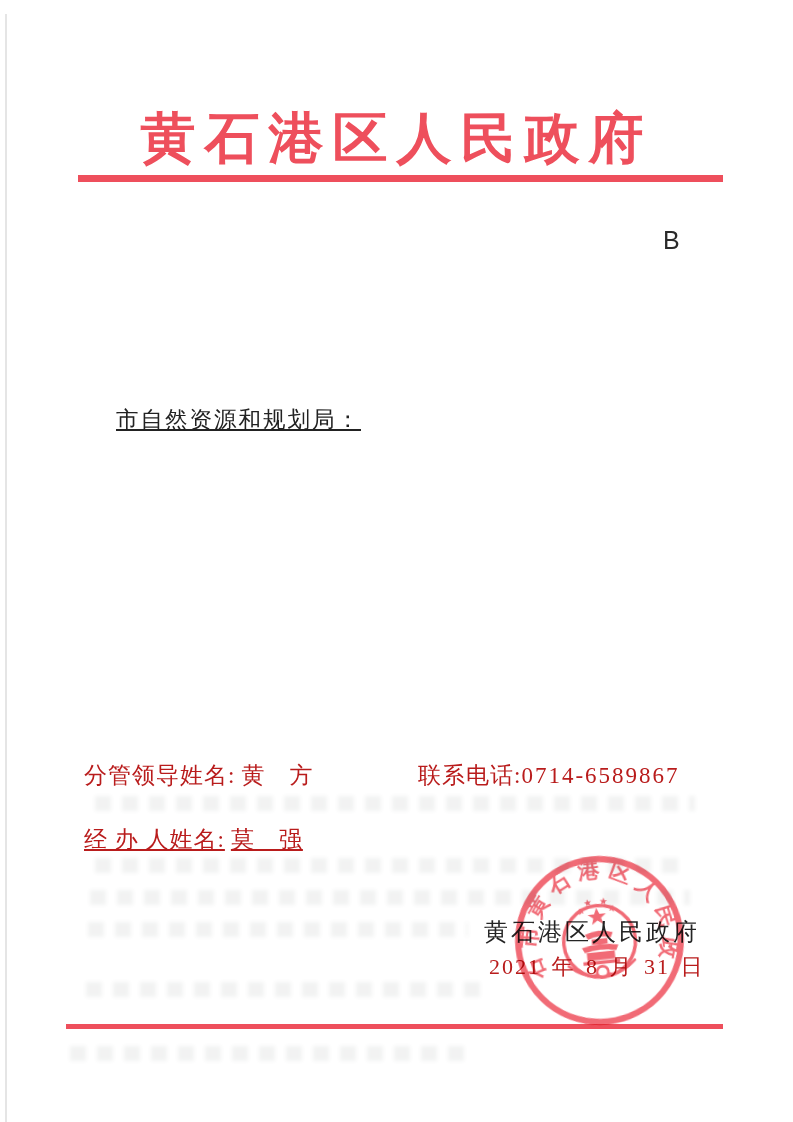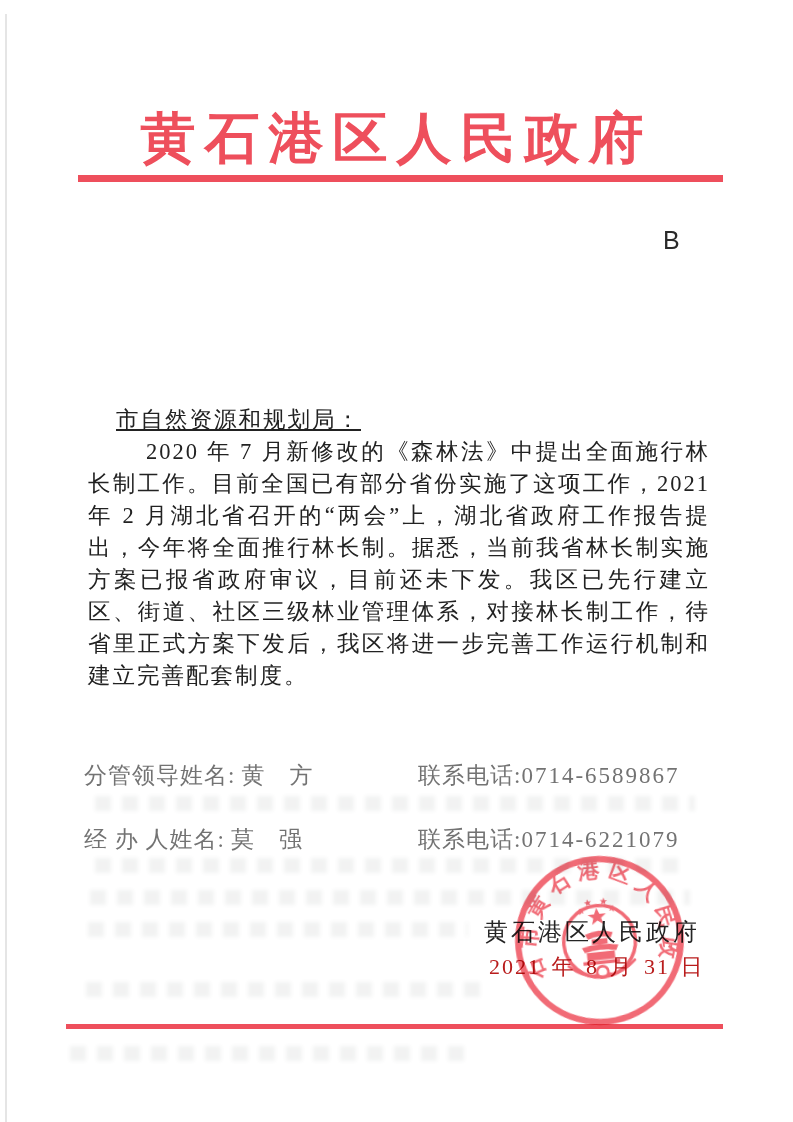--- a/index.html
+++ b/index.html
@@ -83,25 +83,25 @@
     color: #222;
   }
   .body-text p { margin: 0; }
   .salutation { text-indent: 28px; text-decoration: underline; }
   .para { text-indent: 58px; }
   .contact-row {
     position: absolute;
     left: 84px; width: 640px;
     font-size: 23px;
     letter-spacing: 1px;
-    color: #737373;
+    color: #b91c1c;
     white-space: nowrap;
   }
   .contact-row-1 { top: 760px; }
-  .contact-row-2 { top: 824px; }
+  .contact-row-2 { top: 824px; text-decoration: underline; }
   .contact-phone {
     position: absolute;
     left: 334px; top: 0;
   }
   .contact-name { margin-left: 6px; }
   .phone-number { margin-left: 0; letter-spacing: 2px; }
   .signature-org {
     position: absolute;
     left: 484px; top: 916px;
     font-size: 24px;
@@ -164,34 +164,30 @@
   <div class="scan-edge-left"></div>
 
   <div class="org-name">黄石港区人民政府</div>
   <div class="rule rule-top"></div>
 
   <div class="copy-mark">B</div>
 
 
   <div class="body-text">
     <p class="salutation">市自然资源和规划局：</p>
-    <p class="para">2020 年 7 月新修改的《森林法》中提出全面施行林长制工作。目前全国已有部分省份实施了这项工作，2021 年 2 月湖北省召开的“两会”上，湖北省政府工作报告提出，今年将全面推行林长制。据悉，当前我省林长制实施方案已报省政府审议，目前还未下发。我区已先行建立区、街道、社区三级林业管理体系，对接林长制工作，待省里正式方案下发后，我区将进一步完善工作运行机制和建立完善配套制度。</p>
   </div>
 
   <div class="contact-row contact-row-1">
     <span>分管领导姓名:</span><span class="contact-name">黄　方</span>
     <span class="contact-phone">
       <span>联系电话:</span><span class="phone-number">0714-6589867</span>
     </span>
   </div>
   <div class="contact-row contact-row-2">
     <span>经 办 人姓名:</span><span class="contact-name">莫　强</span>
-    <span class="contact-phone">
-      <span>联系电话:</span><span class="phone-number">0714-6221079</span>
-    </span>
   </div>
 
   <div class="signature-org">黄石港区人民政府</div>
   <div class="signature-date">2021 年 8 月 31 日</div>
 
   <svg class="seal" viewBox="0 0 200 200" xmlns="http://www.w3.org/2000/svg">
     <defs>
       <path id="sealArc" d="M 41 141 A 72 72 0 1 1 159 141" fill="none"></path>
       <path id="star" d="M0,-10 L2.94,-3.09 10,-3.09 4.26,1.18 6.18,8.09 0,4 -6.18,8.09 -4.26,1.18 -10,-3.09 -2.94,-3.09 Z"></path>
     </defs>

